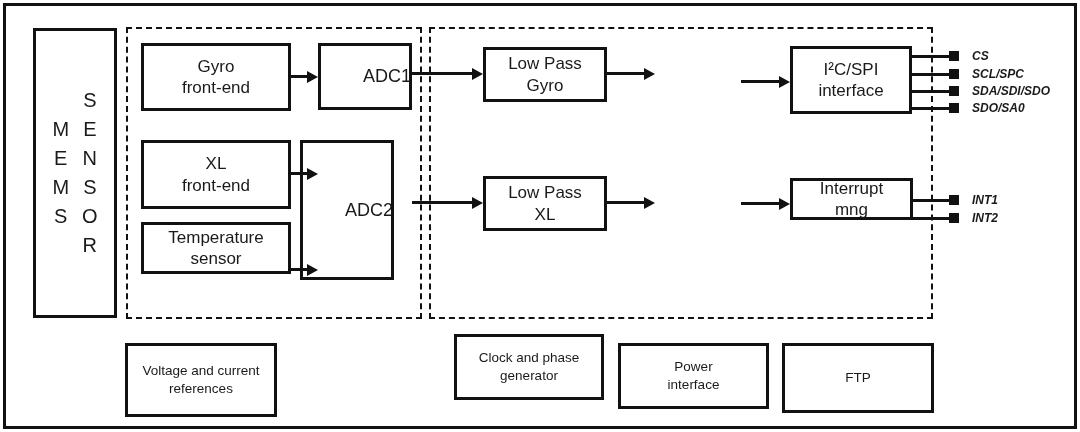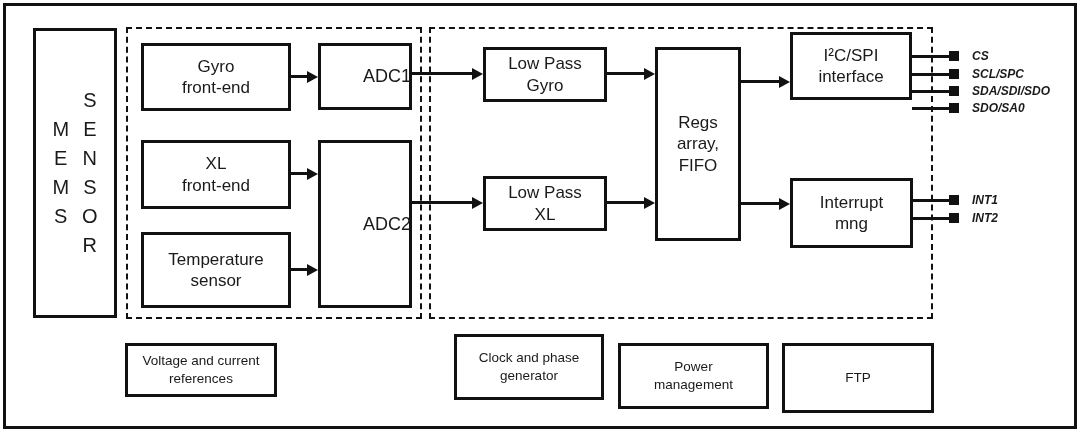--- a/index.html
+++ b/index.html
@@ -54,61 +54,56 @@
     <span class="lbl">Gyro
 front-end</span>
   </div>
   <div class="box solid" style="left:318px;top:43px;width:94px;height:67px">
     <span class="lbl big">ADC1</span>
   </div>
   <div class="box solid" style="left:141px;top:140px;width:150px;height:69px">
     <span class="lbl">XL
 front-end</span>
   </div>
-  <div class="box solid" style="left:318px;top:140px;width:94px;height:168px">
+  <div class="box solid" style="left:300px;top:140px;width:94px;height:140px">
     <span class="lbl big">ADC2</span>
   </div>
-  <div class="box solid" style="left:141px;top:232px;width:150px;height:76px">
+  <div class="box solid" style="left:141px;top:222px;width:150px;height:52px">
     <span class="lbl">Temperature
 sensor</span>
   </div>
 
   <div class="box solid" style="left:483px;top:47px;width:124px;height:55px">
     <span class="lbl">Low Pass
 Gyro</span>
   </div>
   <div class="box solid" style="left:483px;top:176px;width:124px;height:55px">
     <span class="lbl">Low Pass
 XL</span>
   </div>
-  <div class="box solid" style="left:655px;top:47px;width:86px;height:194px">
-    <span class="lbl">Regs
-array,
-FIFO</span>
-  </div>
-  <div class="box solid" style="left:790px;top:32px;width:122px;height:68px">
+  <div class="box solid" style="left:790px;top:46px;width:122px;height:68px">
     <span class="lbl">I²C/SPI
 interface</span>
   </div>
-  <div class="box solid" style="left:790px;top:178px;width:123px;height:70px">
+  <div class="box solid" style="left:790px;top:178px;width:123px;height:42px">
     <span class="lbl">Interrupt
 mng</span>
   </div>
 
-  <div class="box solid" style="left:125px;top:343px;width:152px;height:54px">
+  <div class="box solid" style="left:125px;top:343px;width:152px;height:74px">
     <span class="lbl small">Voltage and current
 references</span>
   </div>
   <div class="box solid" style="left:454px;top:334px;width:150px;height:66px">
     <span class="lbl small">Clock and phase
 generator</span>
   </div>
   <div class="box solid" style="left:618px;top:343px;width:151px;height:66px">
     <span class="lbl small">Power
-management</span>
+interface</span>
   </div>
   <div class="box solid" style="left:782px;top:343px;width:152px;height:70px">
     <span class="lbl small">FTP</span>
   </div>
 
   <div class="arrow" style="left:291px;top:75px;width:16px"></div>
   <div class="arrow" style="left:291px;top:172px;width:16px"></div>
   <div class="arrow" style="left:291px;top:268px;width:16px"></div>
   <div class="arrow" style="left:412px;top:72px;width:60px"></div>
   <div class="arrow" style="left:412px;top:201px;width:60px"></div>

